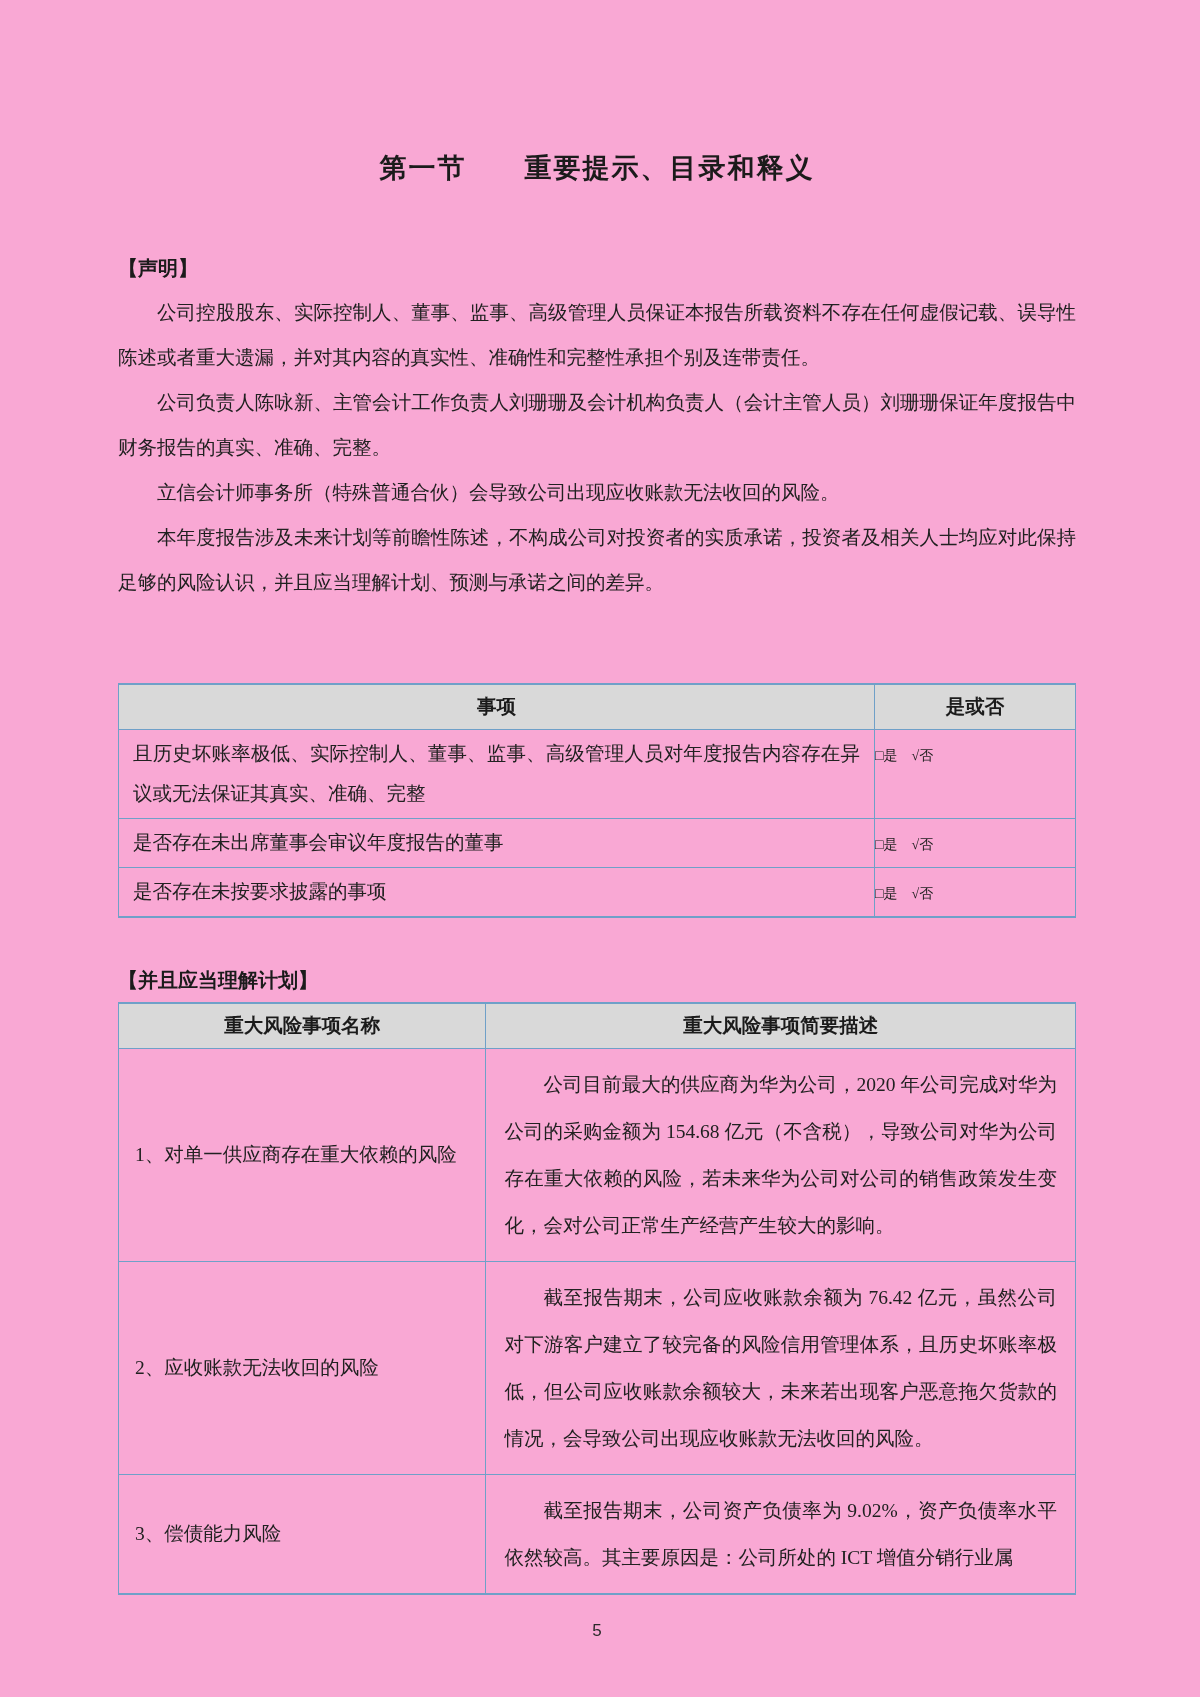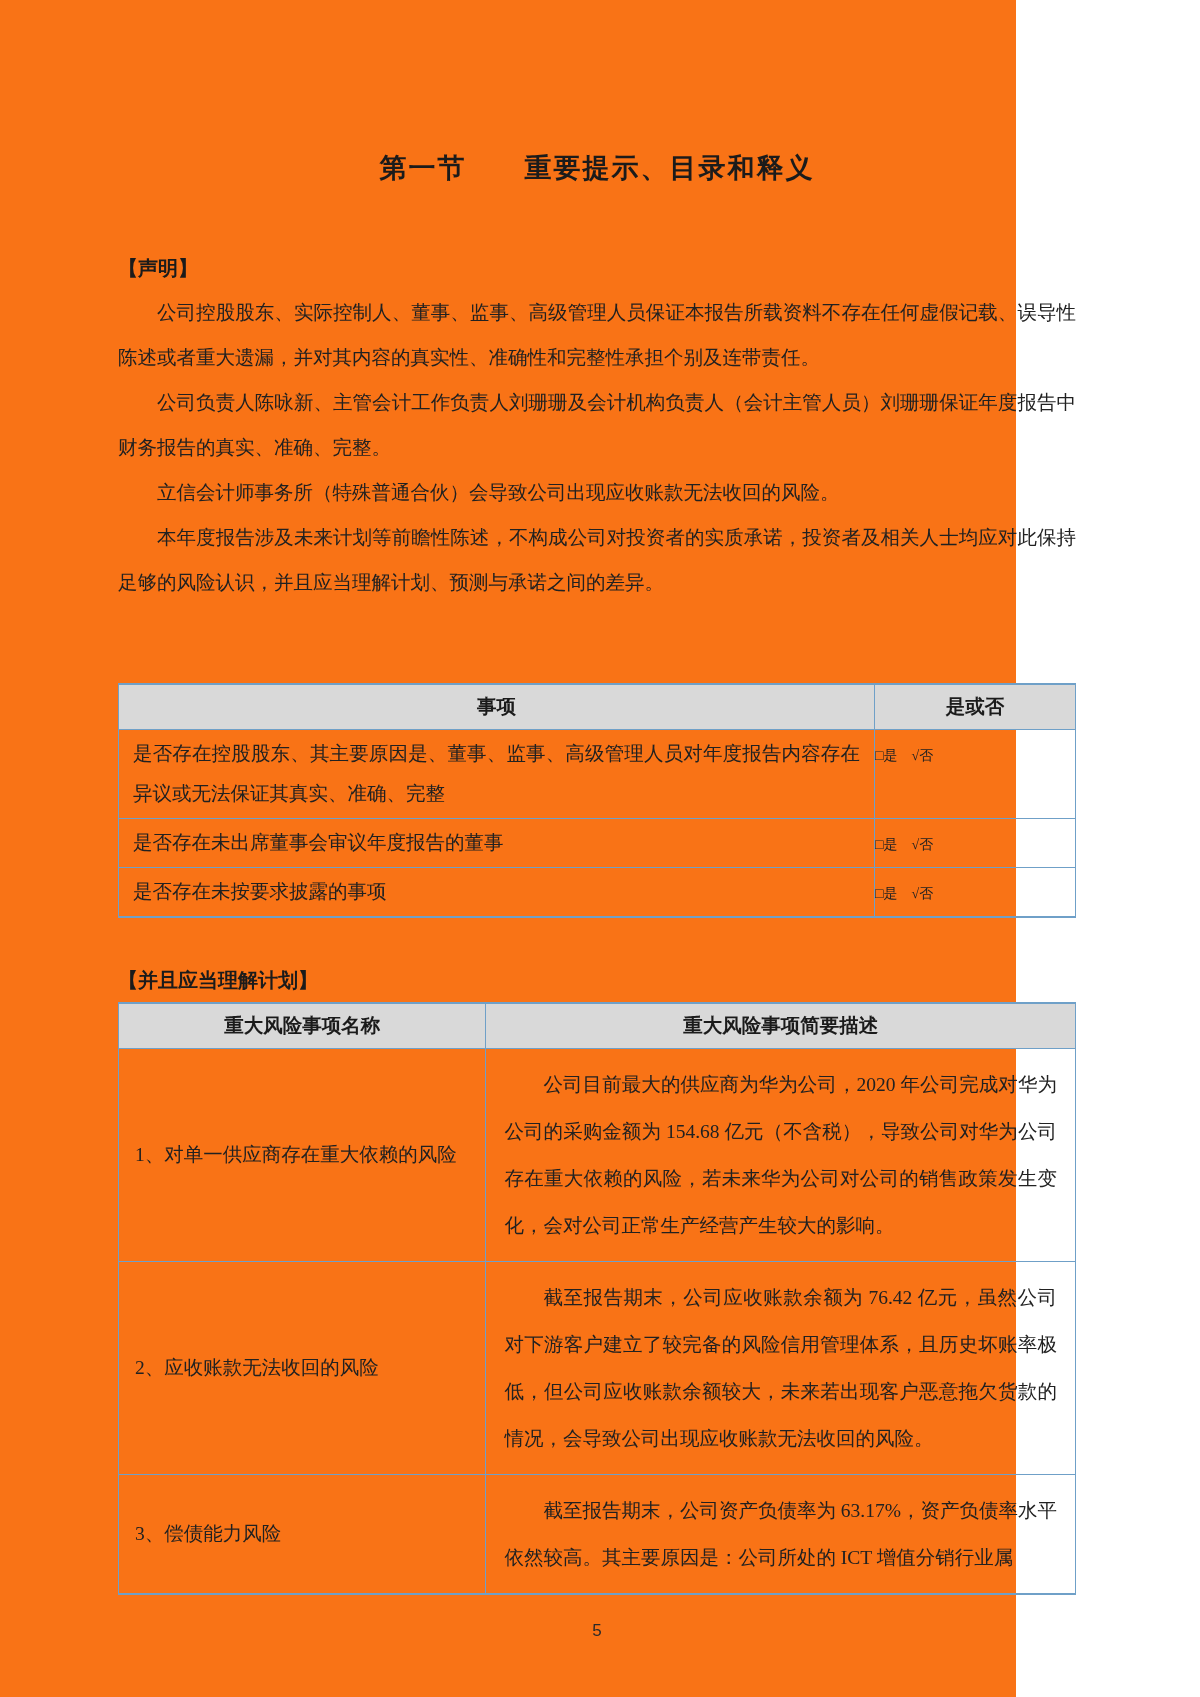--- a/index.html
+++ b/index.html
@@ -6,23 +6,23 @@
   html, body { background: #ffffff; }
   body {
     width: 1200px;
     height: 1697px;
     font-family: "Liberation Serif", "DejaVu Serif", serif;
     color: #212121;
     overflow: hidden;
   }
   .page {
     position: relative;
-    width: 1016px;
+    width: 1200px;
     height: 1697px;
-    background: #f97316;
+    background: #f9a8d4;
   }
   .content {
     width: 958px;
     margin-left: 118px;
     padding-top: 148px;
   }
   .doc-title {
     text-align: center;
     font-family: "Liberation Sans", "DejaVu Sans", sans-serif;
     font-weight: 700;
@@ -131,21 +131,21 @@
           <col class="col-ans">
         </colgroup>
       <thead>
         <tr>
           <th>事项</th>
           <th>是或否</th>
         </tr>
       </thead>
       <tbody>
         <tr>
-          <td class="item">是否存在控股股东、其主要原因是、董事、监事、高级管理人员对年度报告内容存在异议或无法保证其真实、准确、完整</td>
+          <td class="item">且历史坏账率极低、实际控制人、董事、监事、高级管理人员对年度报告内容存在异议或无法保证其真实、准确、完整</td>
           <td class="answer">□是　√否</td>
         </tr>
         <tr>
           <td class="item">是否存在未出席董事会审议年度报告的董事</td>
           <td class="answer">□是　√否</td>
         </tr>
         <tr>
           <td class="item">是否存在未按要求披露的事项</td>
           <td class="answer">□是　√否</td>
         </tr>
@@ -169,21 +169,21 @@
         <tr>
           <td class="name">1、对单一供应商存在重大依赖的风险</td>
           <td class="desc">公司目前最大的供应商为华为公司，2020 年公司完成对华为公司的采购金额为 154.68 亿元（不含税），导致公司对华为公司存在重大依赖的风险，若未来华为公司对公司的销售政策发生变化，会对公司正常生产经营产生较大的影响。</td>
         </tr>
         <tr>
           <td class="name">2、应收账款无法收回的风险</td>
           <td class="desc">截至报告期末，公司应收账款余额为 76.42 亿元，虽然公司对下游客户建立了较完备的风险信用管理体系，且历史坏账率极低，但公司应收账款余额较大，未来若出现客户恶意拖欠货款的情况，会导致公司出现应收账款无法收回的风险。</td>
         </tr>
         <tr>
           <td class="name">3、偿债能力风险</td>
-          <td class="desc">截至报告期末，公司资产负债率为 63.17%，资产负债率水平依然较高。其主要原因是：公司所处的 ICT 增值分销行业属</td>
+          <td class="desc">截至报告期末，公司资产负债率为 9.02%，资产负债率水平依然较高。其主要原因是：公司所处的 ICT 增值分销行业属</td>
         </tr>
       </tbody>
     </table>
 
     <div class="page-number">5</div>
 
   </div>
 </div>
 
 </body></html>

